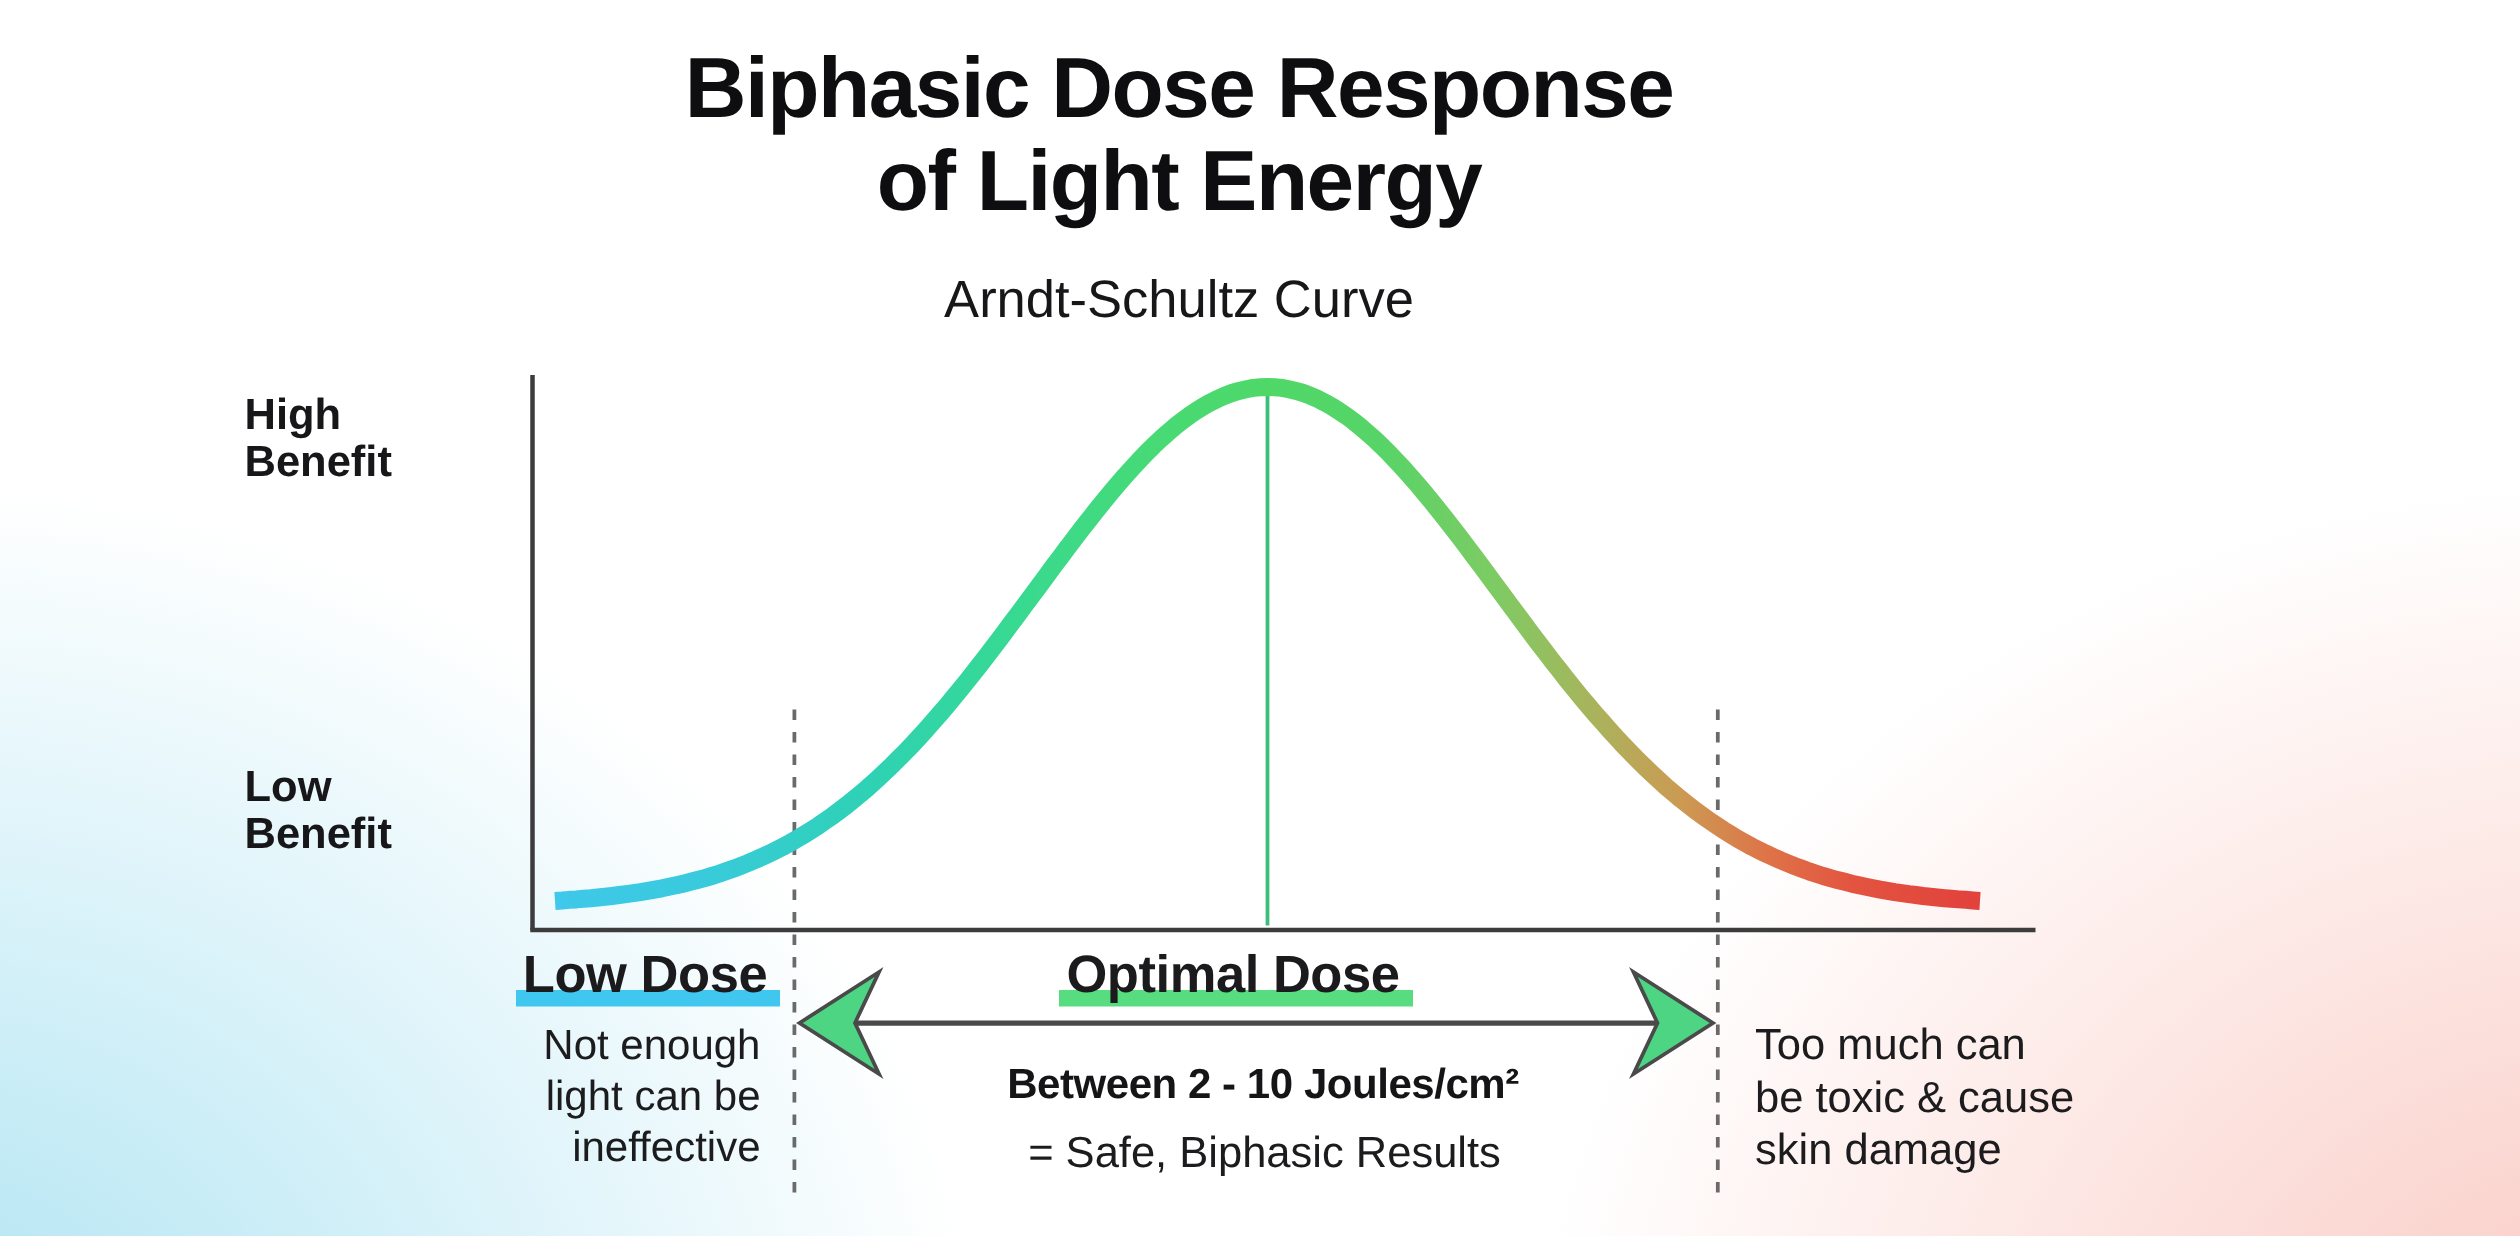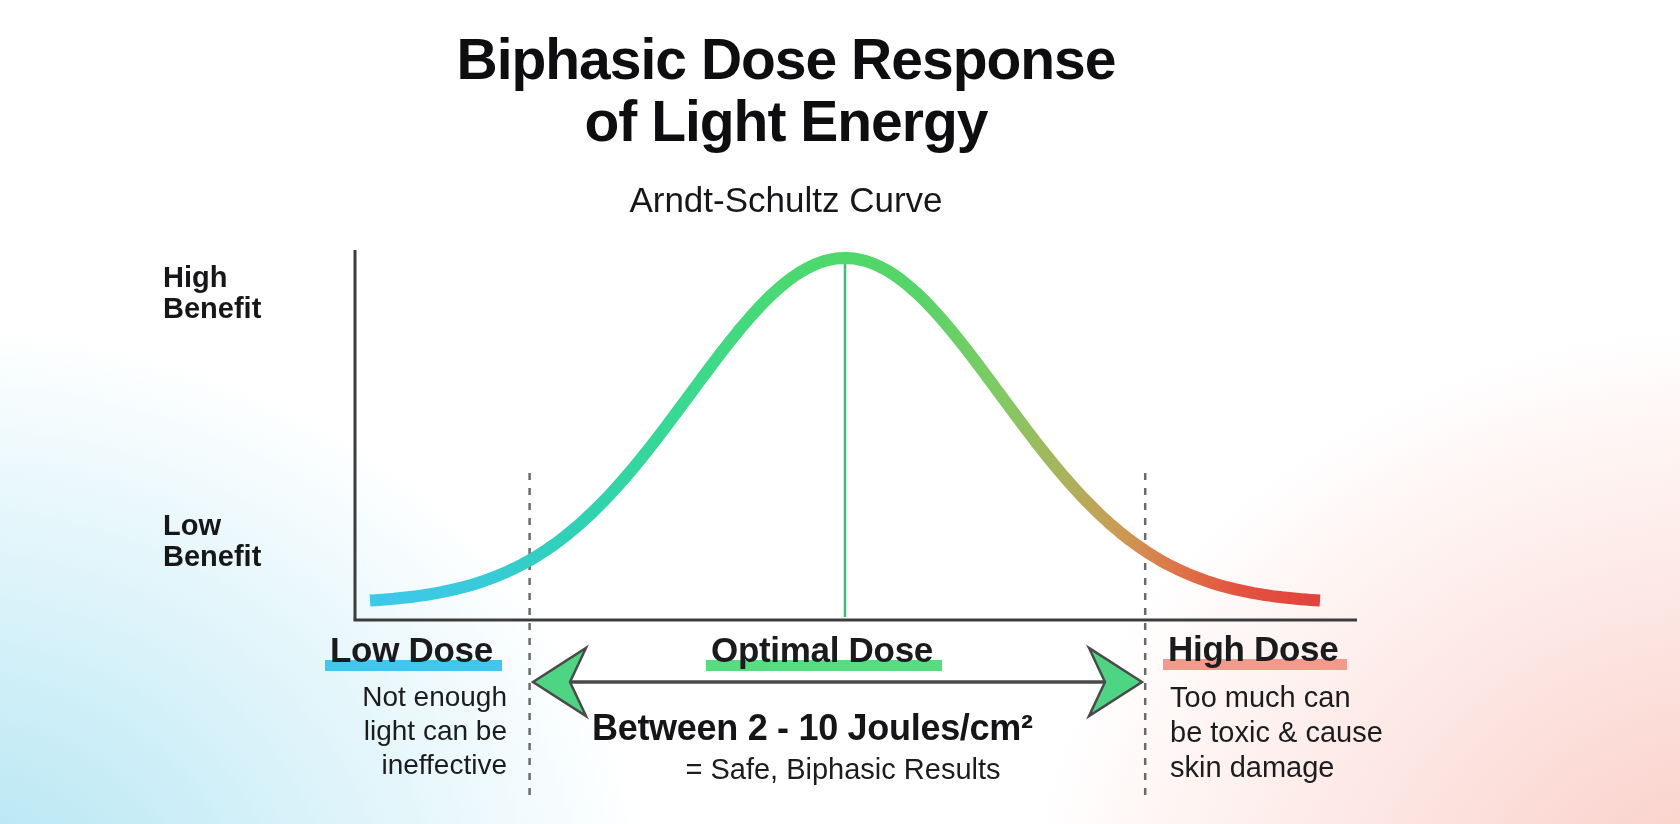--- a/index.html
+++ b/index.html
@@ -20,30 +20,30 @@
   }
   .subtitle{
     left:286px;top:180px;width:1000px;text-align:center;
     font-size:35px;font-weight:400;color:#17171a;
   }
   .ylab{width:180px;left:163px;text-align:left;font-size:29px;font-weight:bold;line-height:31px;color:#17171a;}
   .ylab-high{top:262px;}
   .ylab-low{top:510px;}
   .thr{top:417px;width:300px;text-align:center;font-size:42px;font-weight:bold;letter-spacing:-0.5px;color:#1b1b1d;}
   .zone-label{top:630px;font-size:35px;font-weight:bold;letter-spacing:-0.3px;line-height:40px;color:#1b1b1d;}
-  .zl-low{left:330px;width:200px;text-align:left;}
+  .zl-low{left:330px;width:200px;text-align:center;}
   .zl-opt{left:672px;width:300px;text-align:center;}
   .zl-high{left:1168px;top:629px;}
   .hlwrap{position:relative;display:inline-block;}
   .hlwrap .txt{position:relative;z-index:1;}
   .hlwrap .hl{position:absolute;left:-5px;right:-9px;bottom:-1px;height:11px;z-index:0;}
   .desc{font-size:28px;line-height:34px;color:#1c1c1e;}
   .desc-low{left:287px;top:680px;width:220px;text-align:right;}
   .desc-high{left:1170px;top:680px;width:260px;line-height:35px;font-size:29px;text-align:left;}
-  .caption{left:592px;top:707px;width:500px;font-size:36px;font-weight:bold;letter-spacing:-0.3px;color:#151517;}
+  .caption{left:592px;top:707px;width:500px;text-align:center;font-size:28px;font-weight:bold;letter-spacing:-0.3px;color:#151517;}
   .subcaption{left:593px;top:753px;width:500px;text-align:center;font-size:29px;color:#1c1c1e;}
   svg.layer{position:absolute;left:0;top:0;}
 </style>
 </head>
 <body>
 
 <div class="stage">
 
   <svg class="layer" width="1680" height="824" viewBox="0 0 1680 824">
     <defs>
@@ -96,26 +96,20 @@
       <span class="hl" style="background-color: rgb(63, 199, 240);"></span>
       <span class="txt">Low Dose</span>
     </span>
   </div>
   <div class="abs zone-label zl-opt">
     <span class="hlwrap">
       <span class="hl" style="background-color: rgb(87, 220, 128);"></span>
       <span class="txt">Optimal Dose</span>
     </span>
   </div>
-  <div class="abs zone-label zl-high">
-    <span class="hlwrap">
-      <span class="hl" style="background-color: rgb(244, 153, 140);"></span>
-      <span class="txt">High Dose</span>
-    </span>
-  </div>
 
   <div class="abs desc desc-low ml">Not enough
 light can be
 ineffective</div>
   <div class="abs caption">Between 2 - 10 Joules/cm²</div>
   <div class="abs subcaption">= Safe, Biphasic Results</div>
   <div class="abs desc desc-high ml">Too much can
 be toxic &amp; cause
 skin damage</div>
 

